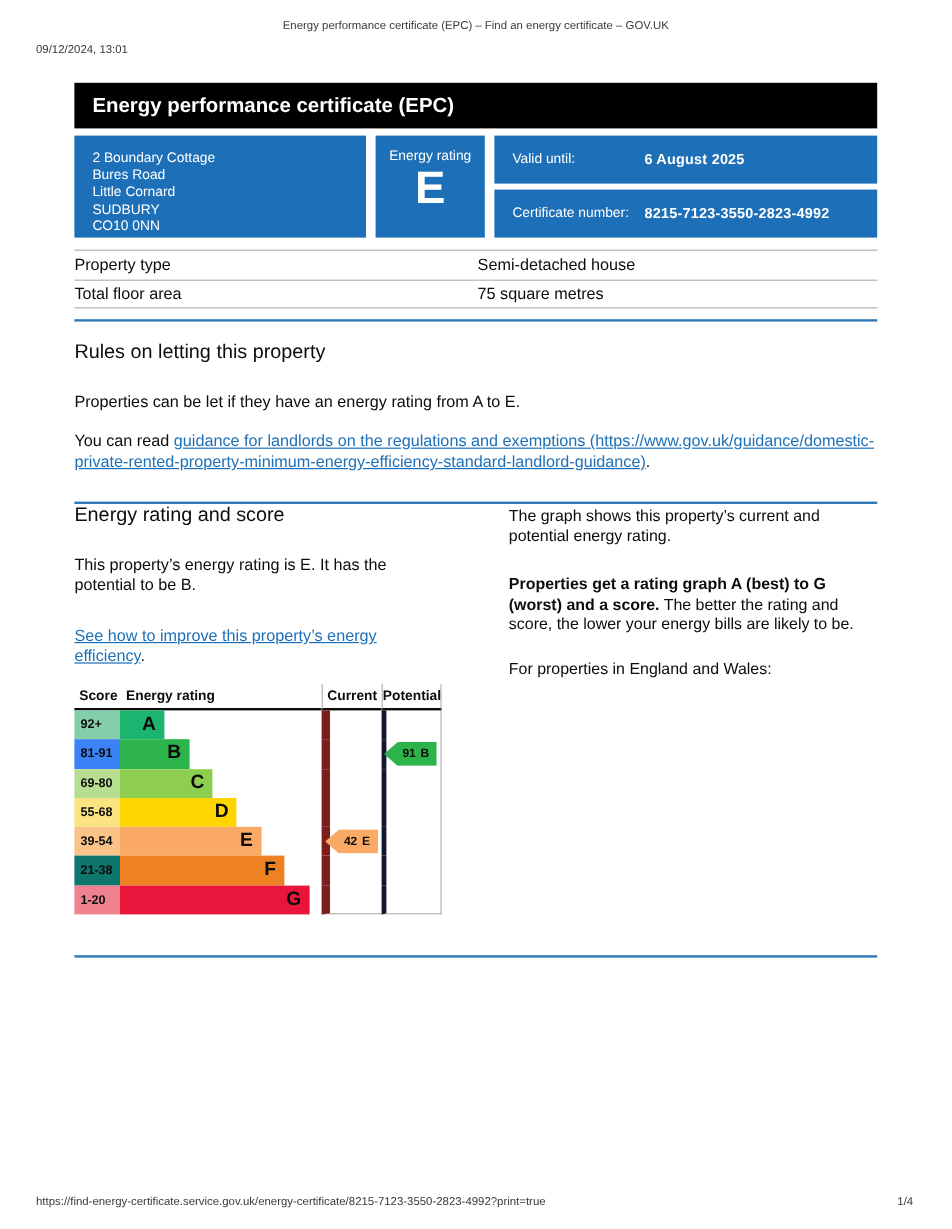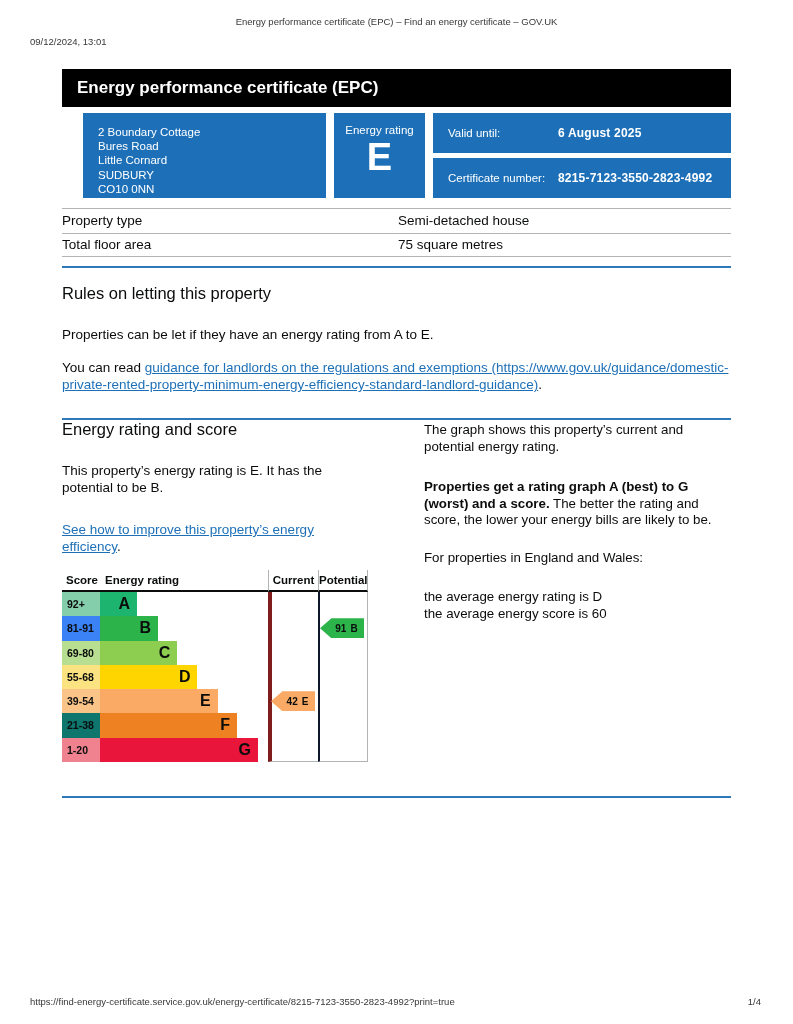--- a/index.html
+++ b/index.html
@@ -18,21 +18,21 @@
 
   
   .banner { position:absolute; left:62px; top:69px; width:669px; height:38px;
     background:#000; color:#fff; font-size:17px; font-weight:bold;
     line-height:38px; padding-left:15px; }
 
   
   .summary { position:absolute; left:62px; top:113px; width:669px; height:85px; display:flex; }
   .bluebox { background:#1d70b8; color:#fff; }
   .addr-box { width:243px; height:85px; padding:12px 15px; font-size:11.5px;
-    line-height:14.2px; margin-right:8px;margin-left:21px; }
+    line-height:14.2px; margin-right:8px; }
   .rating-box { width:91px; height:85px; text-align:center; margin-right:8px; }
   .rating-box .lbl { font-size:11.5px; margin-top:11px; }
   .rating-box .ltr { font-size:38px; font-weight:bold; line-height:40px; margin-top:1px; }
   .right-col { flex:1; display:flex; flex-direction:column; }
   .kv-box { display:flex; align-items:center; padding-left:15px; }
   .kv-box.top { height:40px; margin-bottom:5px; }
   .kv-box.bottom { height:40px; }
   .kv-box .k { width:110px; font-size:11.5px; }
   .kv-box .v { font-size:12px; font-weight:bold; letter-spacing:.2px; }
 
@@ -72,22 +72,22 @@
   .hc { border-bottom:2px solid #0b0c0c; line-height:20px; }
   .hc0 { width:38px;  padding-left:4px; }
   .hc1 { width:168px; padding-left:5px; }
   .hc2 { width:50px; text-align:center; border-left:1px solid #b1b4b6; }
   .hc3 { width:50px; text-align:center; border-left:1px solid #b1b4b6; border-right:1px solid #b1b4b6; }
   .band-row { height:24.3px; }
   .score-cell { width:38px; font-size:10.5px; font-weight:bold; line-height:24.3px; padding-left:5px; }
   .bar-area { width:168px; }
   .bar { height:100%; font-size:16px; font-weight:bold; text-align:right;
     padding-right:7px; line-height:24.3px; color:#0b0c0c; }
-  .cur-cell { width:50px; border-left:4px solid #7f1d1d; position:relative; }
-  .pot-cell { width:50px; border-left:2px solid #0f172a; border-right:1px solid #b1b4b6; position:relative; }
+  .cur-cell { width:50px; border-left:7px solid #7f1d1d; position:relative; }
+  .pot-cell { width:50px; border-left:4px solid #0f172a; border-right:1px solid #b1b4b6; position:relative; }
   .band-row.last .cur-cell, .band-row.last .pot-cell { border-bottom:1px solid #b1b4b6; }
   .arrow { position:absolute; top:2px; right:3px; width:44px; height:20px;
     clip-path:polygon(0 50%, 26% 0, 100% 0, 100% 100%, 26% 100%);
     display:flex; align-items:center; justify-content:center;
     padding-left:9px; font-size:10px; font-weight:bold; color:#0b0c0c; }
   .arrow span { margin:0 2px; }
 </style>
 </head>
 <body>
 
@@ -154,24 +154,20 @@
     <div class="linkp">
       <a>See how to improve this property’s energy efficiency</a><span>.</span>
     </div>
   </div>
   <div class="col-right">
     <div class="rp1">The graph shows this property’s current and potential energy rating.</div>
     <div class="rp2">
       <span class="bold">Properties get a rating graph A (best) to G (worst) and a score.</span><span> The better the rating and score, the lower your energy bills are likely to be.</span>
     </div>
     <div class="rp3">For properties in England and Wales:</div>
-    <div class="avg">
-      <div>the average energy rating is D</div>
-      <div>the average energy score is 60</div>
-    </div>
   </div>
 </div>
 
 <div class="epc">
   <div class="epc-row epc-head">
       <div class="hc hc0">Score</div>
       <div class="hc hc1">Energy rating</div>
       <div class="hc hc2">Current</div>
       <div class="hc hc3">Potential</div>
     </div>

